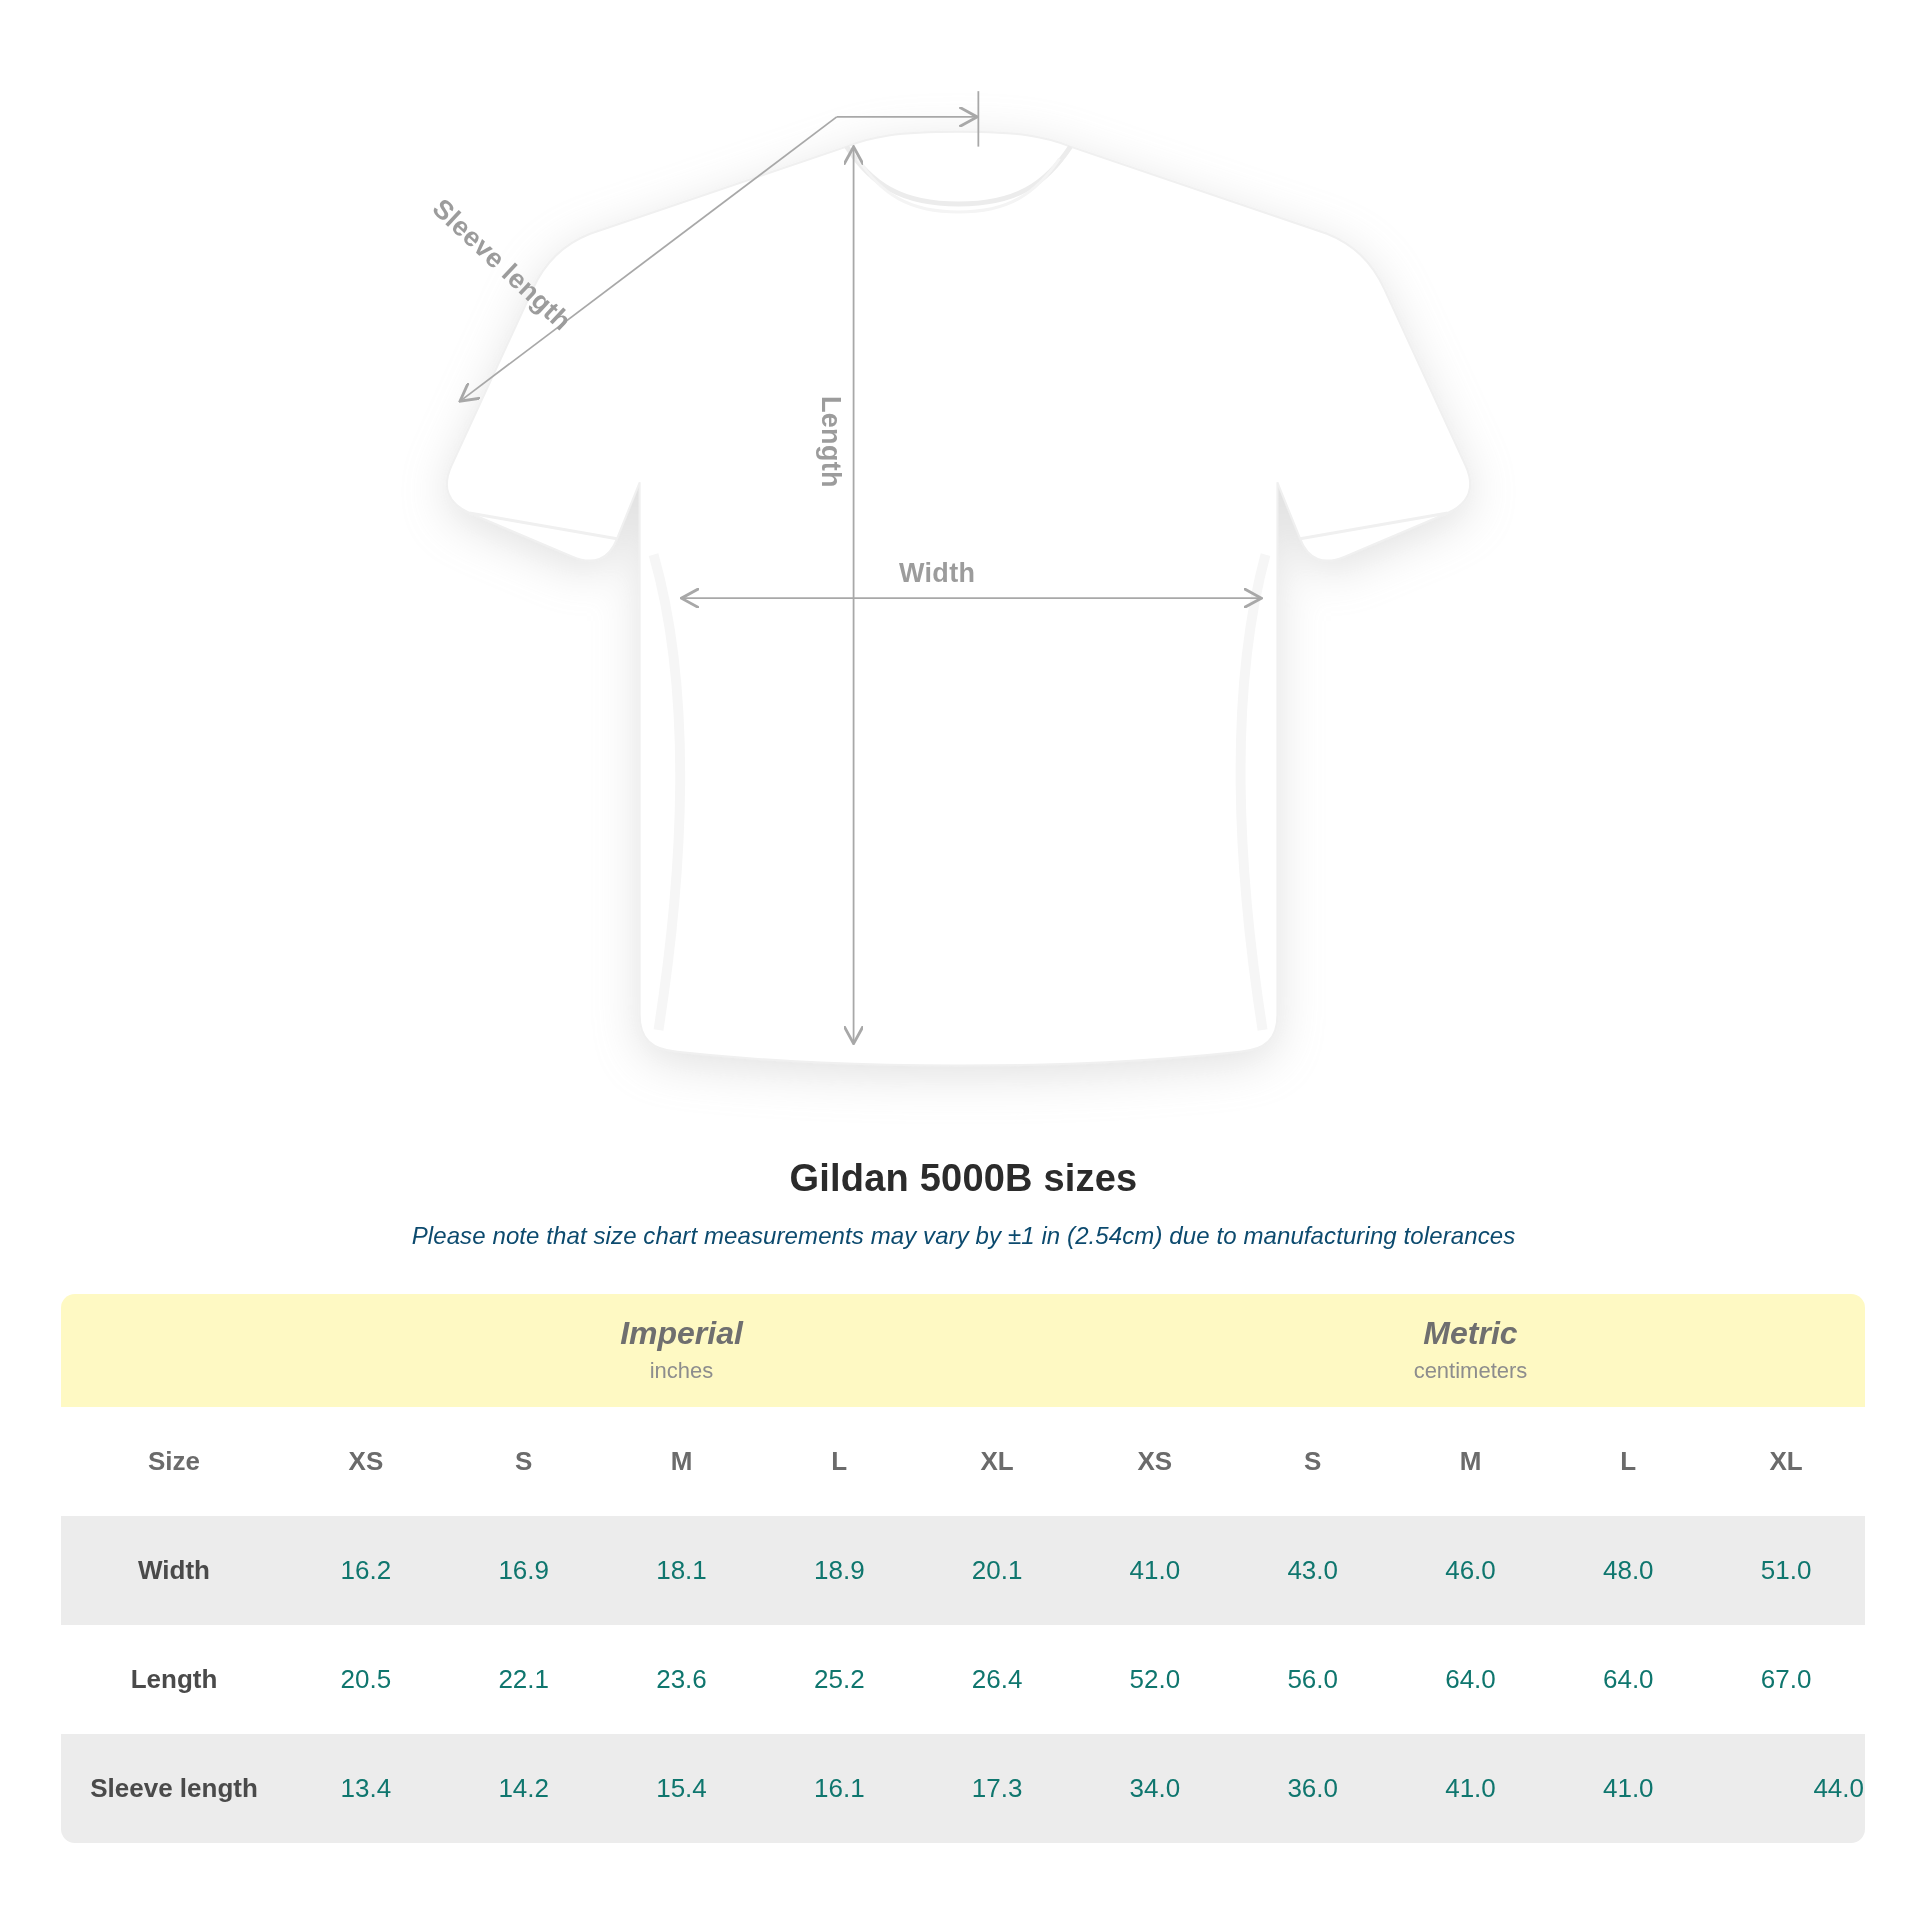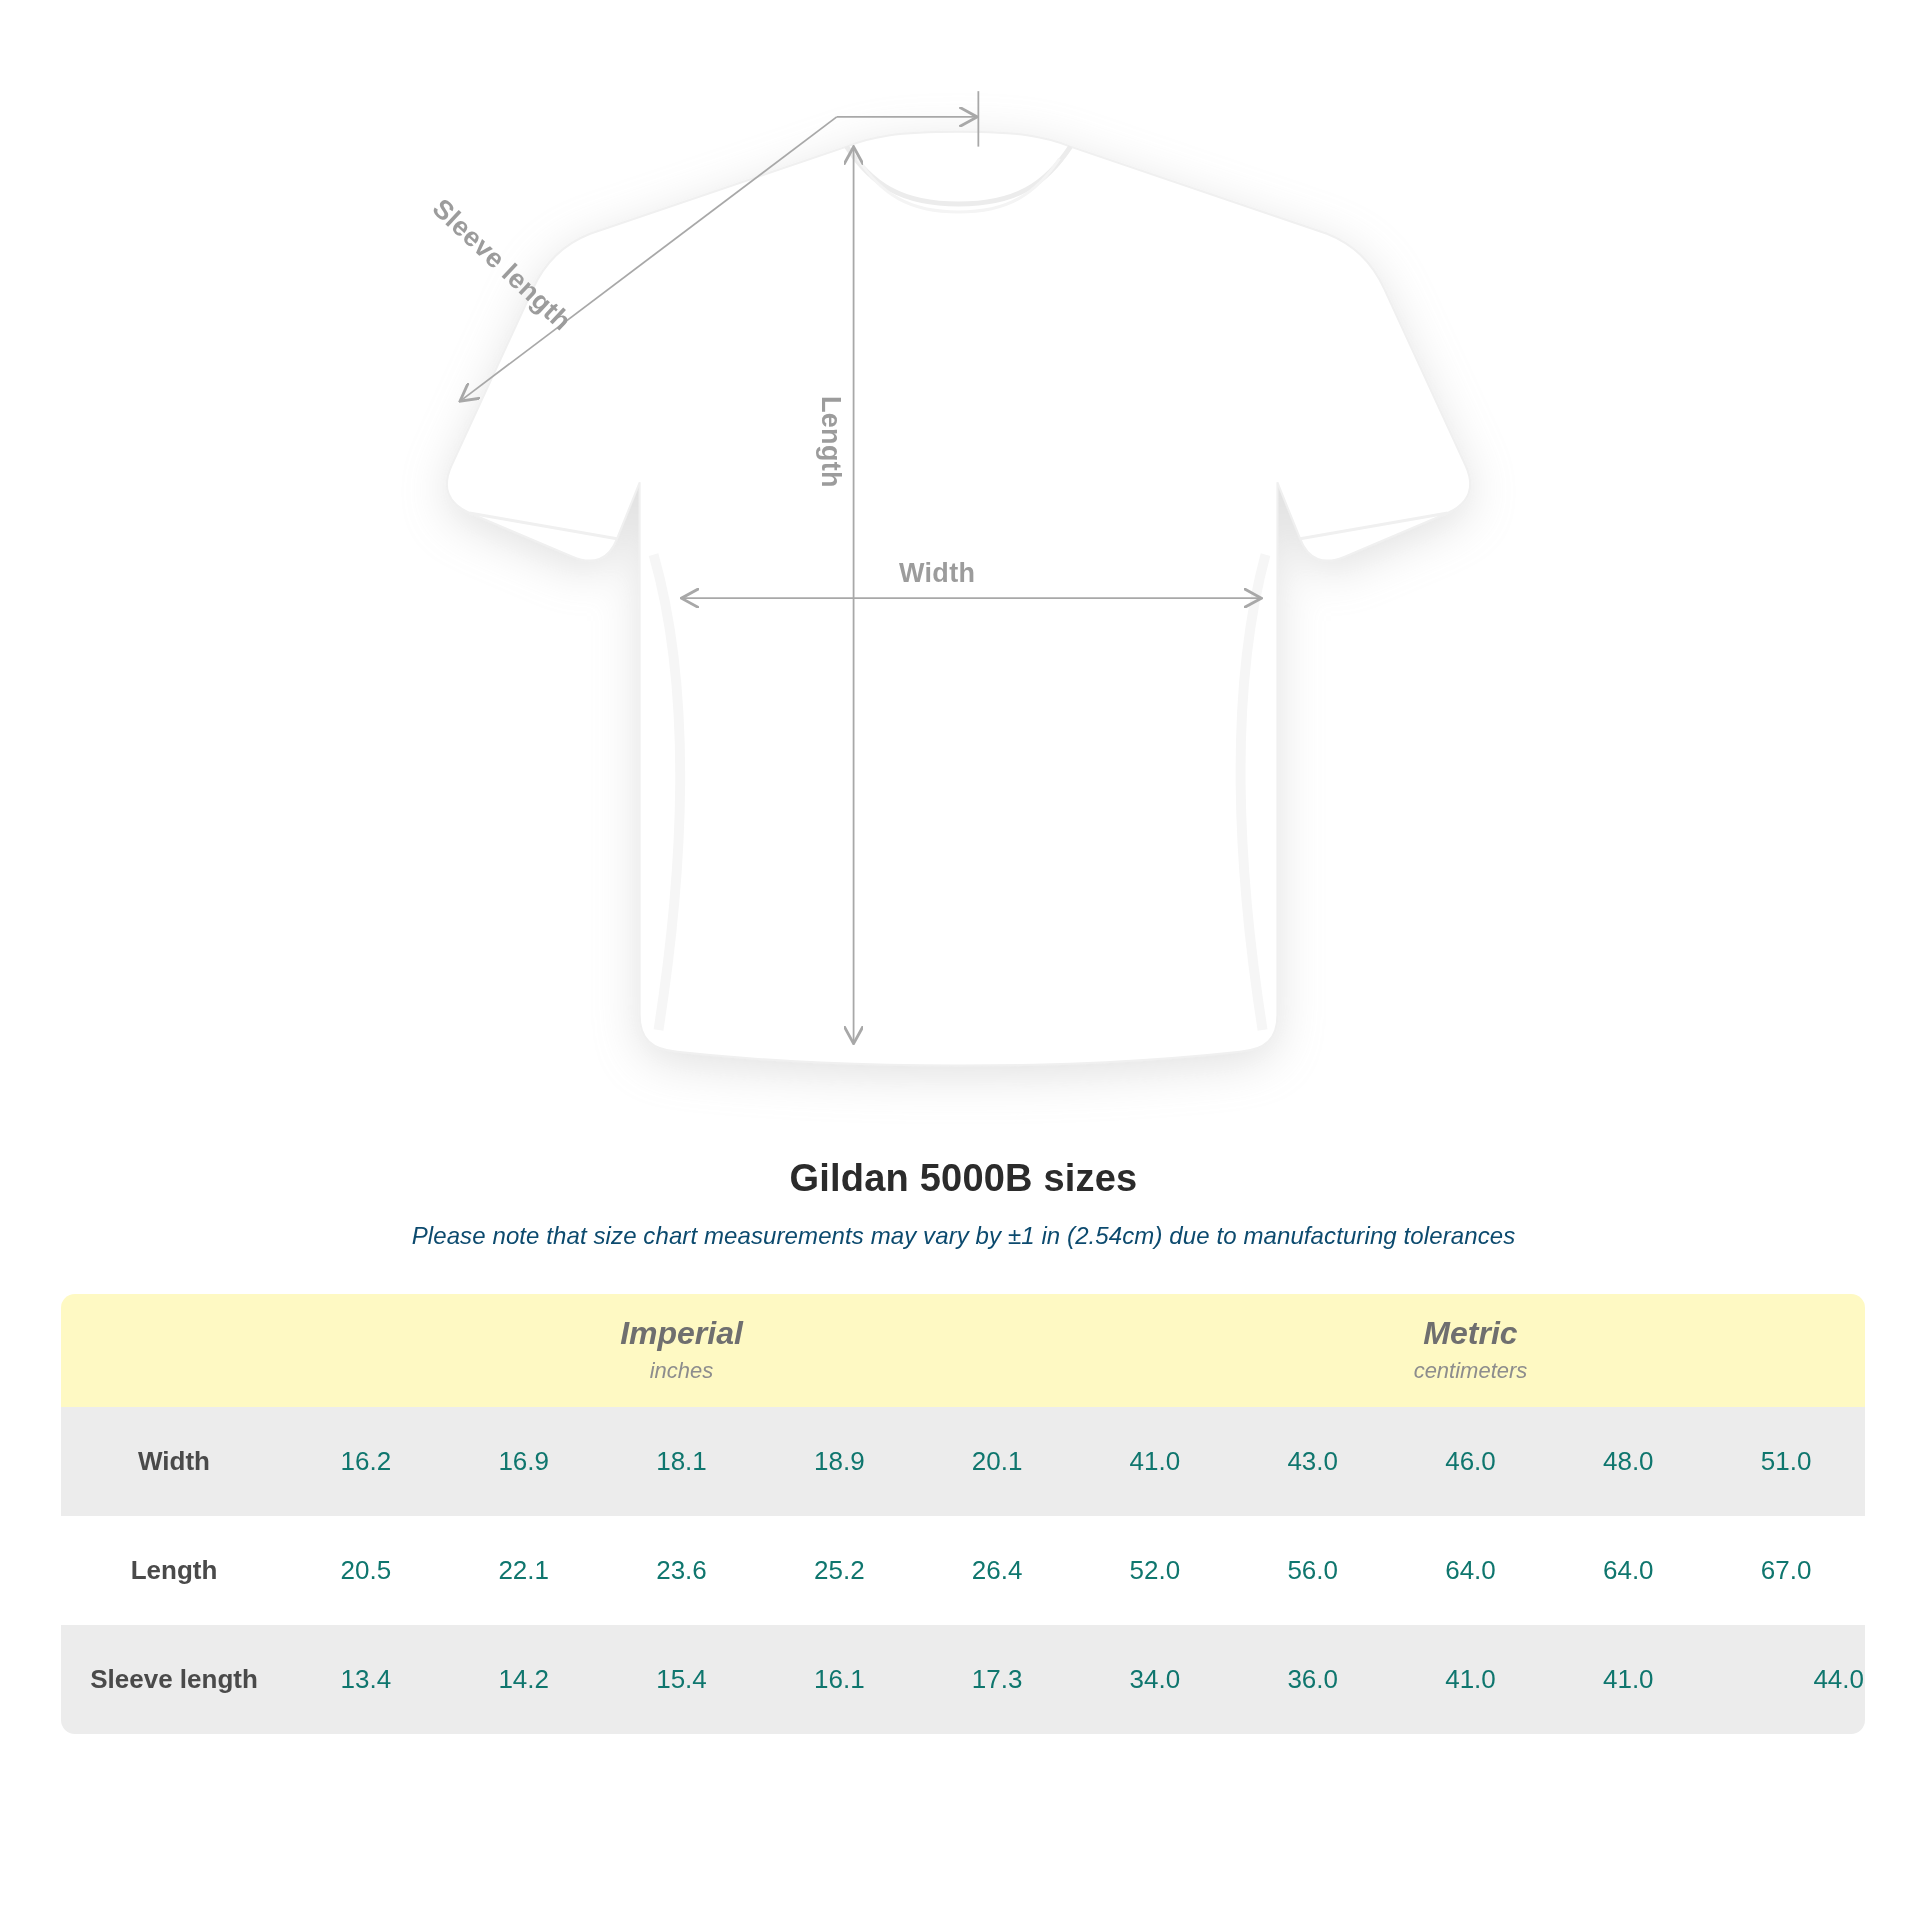--- a/index.html
+++ b/index.html
@@ -105,21 +105,20 @@
   }
   .unit-name {
     font-size: 32px;
     font-weight: bold;
     font-style: italic;
     color: #6f6f6f;
     line-height: 1.25;
   }
   .unit-sub {
     font-size: 22px;
-    font-style: italic;
     color: #8d8d8d;
     line-height: 1.6;
   }
   .sizes-row td {
     background: #ffffff;
     height: 107px;
     font-size: 26px;
     color: #6b6b6b;
     font-weight: bold;
     border-right: 1px solid #e6e6e6;
@@ -250,20 +249,33 @@
           <td colspan="5">
             <div class="unit-name">Imperial</div>
             <div class="unit-sub">inches</div>
           </td>
           <td colspan="5">
             <div class="unit-name">Metric</div>
             <div class="unit-sub">centimeters</div>
           </td>
         </tr>
 
+        <tr class="sizes-row">
+          <td>Size</td>
+          <td>XS</td>
+          <td>S</td>
+          <td>M</td>
+          <td>L</td>
+          <td>XL</td>
+          <td>XS</td>
+          <td>S</td>
+          <td>M</td>
+          <td>L</td>
+          <td>XL</td>
+        </tr>
 
         <tr class="data-row alt">
           <td class="rowhead">Width</td>
           <td>16.2</td>
           <td>16.9</td>
           <td>18.1</td>
           <td>18.9</td>
           <td>20.1</td>
           <td>41.0</td>
           <td>43.0</td>

